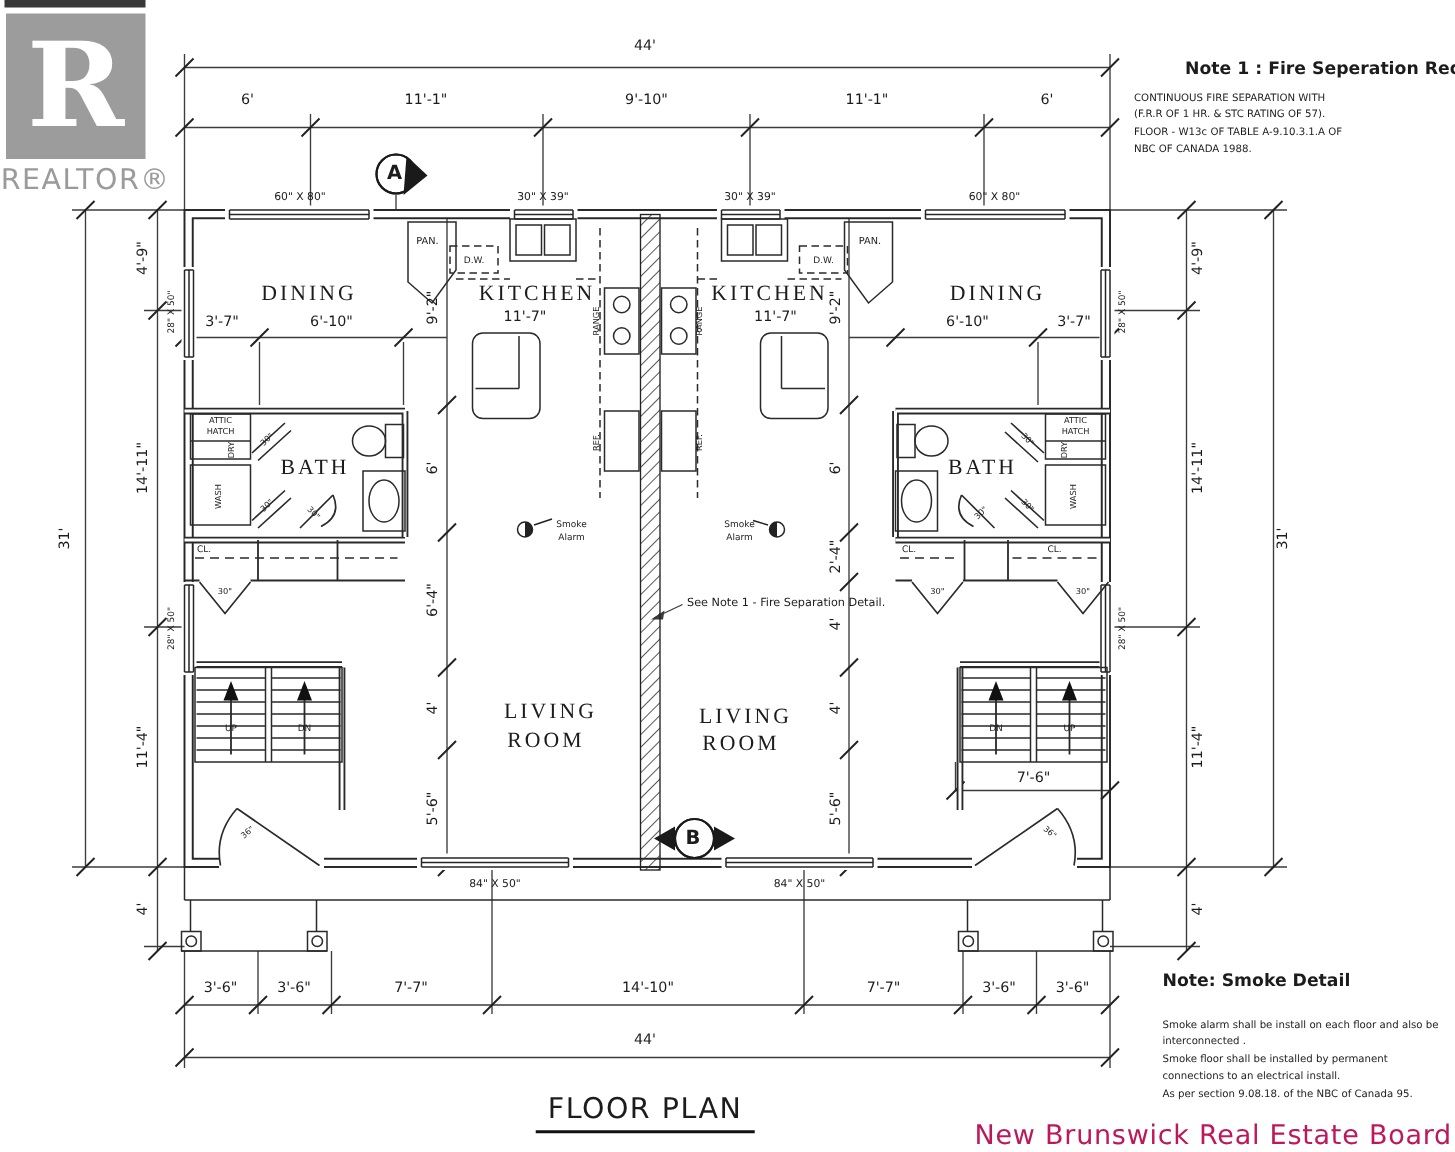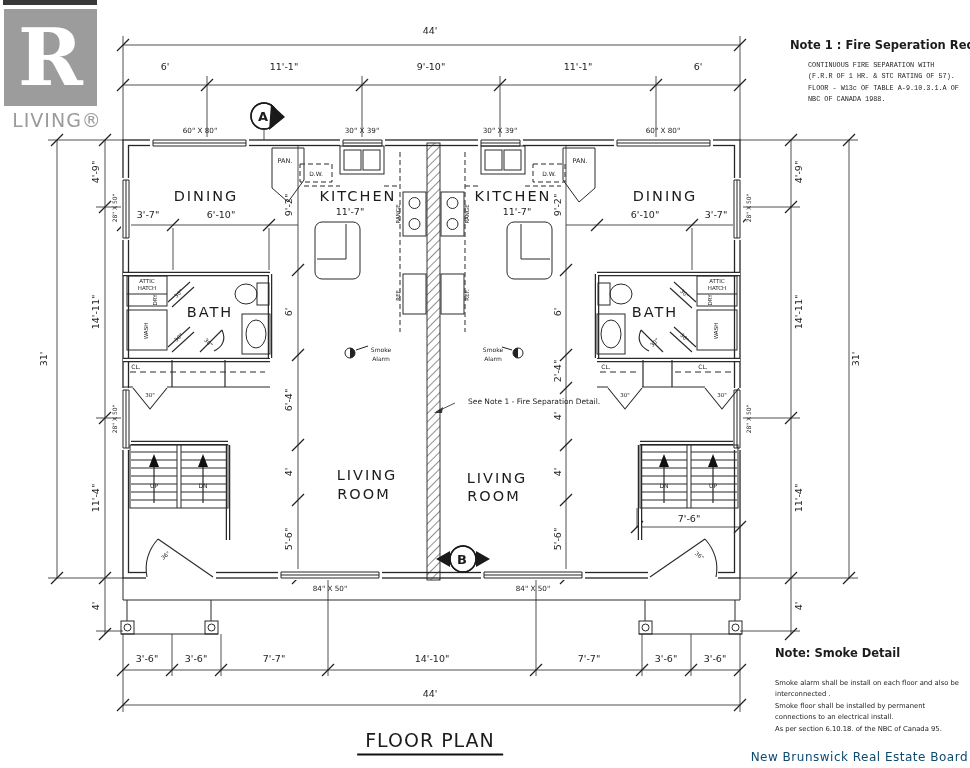--- a/index.html
+++ b/index.html
@@ -13,27 +13,27 @@
   .rm45{transform:translate(-50%,-50%) rotate(-45deg);}
   .r40{transform:translate(-50%,-50%) rotate(40deg);}
   .rm40{transform:translate(-50%,-50%) rotate(-40deg);}
   .f55{font-size:5.5px;}
   .f6{font-size:6px;}
   .f65{font-size:6.5px;}
   .f7{font-size:7.2px;}
   .f75{font-size:7.5px;}
   .f9{font-size:9.5px;}
   .f13{font-size:13px;font-weight:bold;}
-  .f15{font-size:14.5px;letter-spacing:2px;}
+  .f15{font-size:14.5px;letter-spacing:2px;font-family:Liberation Serif, serif;}
   .note-title{position:absolute;font-size:11.5px;font-weight:bold;white-space:nowrap;}
   .note-body{position:absolute;}
   .note-body span{display:block;font-size:6.8px;line-height:11.4px;white-space:nowrap;}
   .plan-title{position:absolute;transform:translate(-50%,-50%);font-size:19px;letter-spacing:1px;
               border-bottom:2.5px solid #111;padding:0 8px 3px 8px;white-space:nowrap;}
-  .footer-txt{position:absolute;transform:translate(-100%,-50%);font-size:12px;color:#0c4a6e;
+  .footer-txt{position:absolute;transform:translate(-100%,-50%);font-size:18px;color:#be185d;
               letter-spacing:0.5px;white-space:nowrap;}
   .logo-bar{position:absolute;left:3px;top:0;width:94px;height:5px;background:#383838;}
   .logo-box{position:absolute;left:4px;top:9px;width:93px;height:97px;background:#9c9c9c;
             display:flex;align-items:center;justify-content:center;}
   .logo-box span{color:#ffffff;font-size:78px;font-weight:bold;font-family:"DejaVu Serif",serif;line-height:1;}
   .realtor-txt{position:absolute;transform:translate(-50%,-50%);font-size:19px;color:#9b9b9b;
                letter-spacing:1px;white-space:nowrap;}
 </style>
 </head>
 <body>
@@ -271,40 +271,40 @@
       <polygon points="450,551 436,559 450,567" fill="#1a1a1a" stroke="none"></polygon>
       <polygon points="476,551 490,559 476,567" fill="#1a1a1a" stroke="none"></polygon>
       <circle cx="463" cy="559" r="13" fill="none"></circle>
     </g>
   </svg>
 
   <div class="logo-bar"></div>
   <div class="logo-box">
     <span>R</span>
   </div>
-  <span class="realtor-txt" style="left:57px;top:120px;">LIVING®</span>
+  <span class="realtor-txt" style="left:57px;top:120px;">REALTOR®</span>
   <span class="footer-txt" style="left:968px;top:757px;">New Brunswick Real Estate Board</span>
   <span class="plan-title" style="left:430px;top:742px;">FLOOR PLAN</span>
 
   <span class="note-title" style="left:790px;top:38px;">Note 1 : Fire Seperation Required</span>
-  <div class="note-body" style="left:808px;top:60px;font-family:Liberation Mono, monospace;">
+  <div class="note-body" style="left:756px;top:60px;">
     <span>CONTINUOUS FIRE SEPARATION WITH</span>
     <span>(F.R.R OF 1 HR. &amp; STC RATING OF 57).</span>
     <span>FLOOR - W13c OF TABLE A-9.10.3.1.A OF</span>
     <span>NBC OF CANADA 1988.</span>
   </div>
   <span class="note-title" style="left:775px;top:646px;">Note: Smoke Detail</span>
   <div class="note-body" style="left:775px;top:678px;">
     <span>Smoke alarm shall be install on each floor and also be</span>
     <span>interconnected .</span>
     <span>Smoke floor shall be installed by permanent</span>
     <span>connections to an electrical install.</span>
-    <span>As per section 6.10.18. of the NBC of Canada 95.</span>
+    <span>As per section 9.08.18. of the NBC of Canada 95.</span>
   </div>
-  <span class="ll f75" style="left:468px;top:402px;">See Note 1 - Fire Separation Detail.</span>
+  <span class="ll f75" style="left:458px;top:402px;">See Note 1 - Fire Separation Detail.</span>
 
   <span class="lb f9" style="left:430px;top:31px;">44'</span>
   <span class="lb f9" style="left:165px;top:67px;">6'</span>
   <span class="lb f9" style="left:284px;top:67px;">11'-1"</span>
   <span class="lb f9" style="left:431px;top:67px;">9'-10"</span>
   <span class="lb f9" style="left:578px;top:67px;">11'-1"</span>
   <span class="lb f9" style="left:698px;top:67px;">6'</span>
   <span class="lb f9" style="left:147px;top:659px;">3'-6"</span>
   <span class="lb f9" style="left:196px;top:659px;">3'-6"</span>
   <span class="lb f9" style="left:274px;top:659px;">7'-7"</span>

